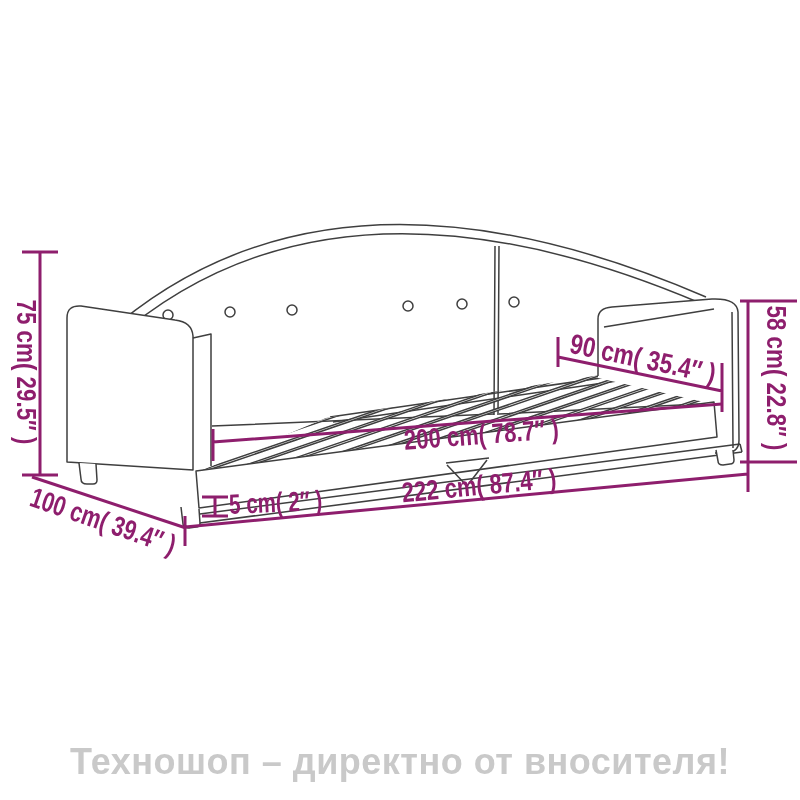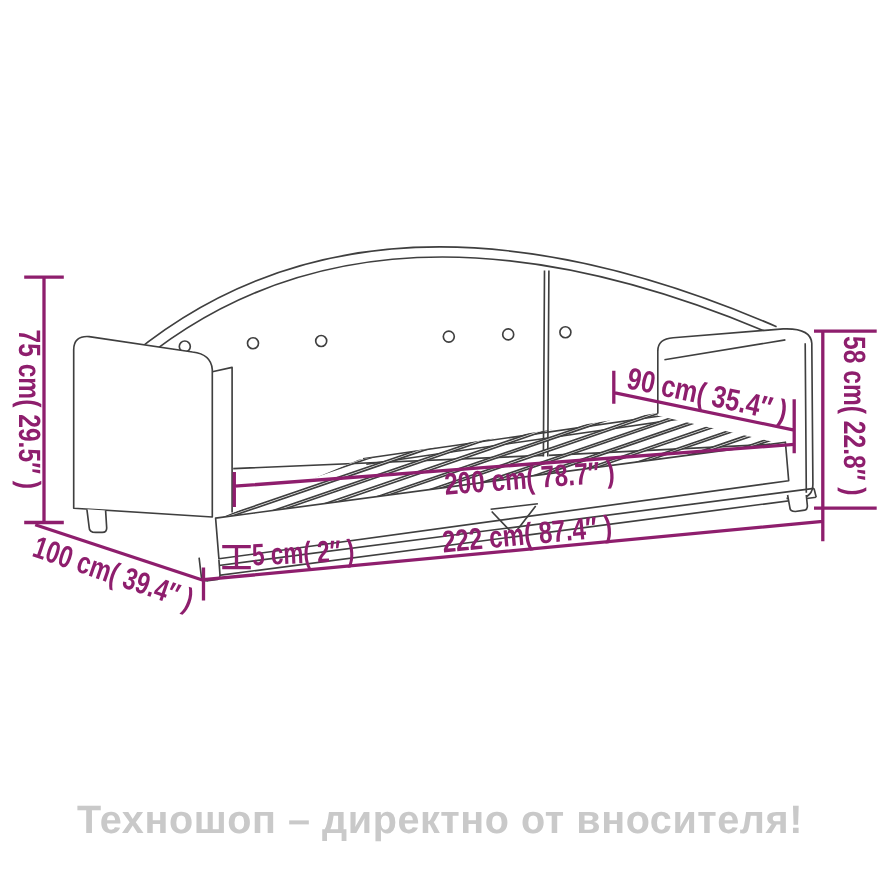--- a/index.html
+++ b/index.html
@@ -1,21 +1,21 @@
 <!DOCTYPE html>
 <html><head>
 <meta charset="utf-8">
 <style>
   html,body { margin:0; padding:0; background:#ffffff; }
   #stage { position:relative; width:800px; height:800px; background:#ffffff; overflow:hidden;
            font-family:"Liberation Sans", sans-serif; }
   svg { display:block; position:absolute; left:0; top:0; }
   svg text.dim { font-family:"Liberation Sans", sans-serif; font-weight:bold; font-size:28px; }
-  .banner { position:absolute; left:0; top:716px; width:800px; height:50px;
-            display:flex; align-items:flex-end; justify-content:center;
+  .banner { position:absolute; left:0; top:741px; width:800px; height:50px;
+            display:flex; align-items:flex-start; justify-content:center;
             font-weight:bold; font-size:36px; letter-spacing:0.5px; white-space:nowrap; }
 </style>
 </head>
 <body>
 
 <div id="stage">
 
   <svg width="800" height="800" viewBox="0 0 800 800">
 
     <defs>

